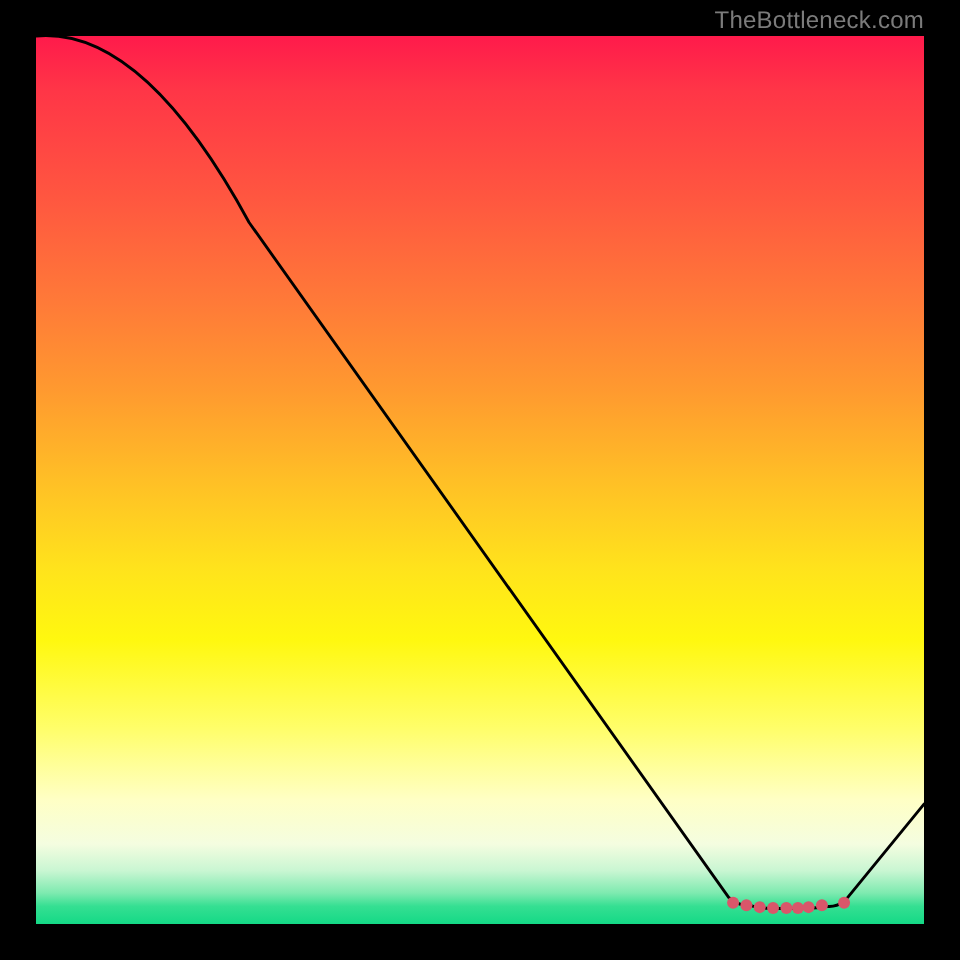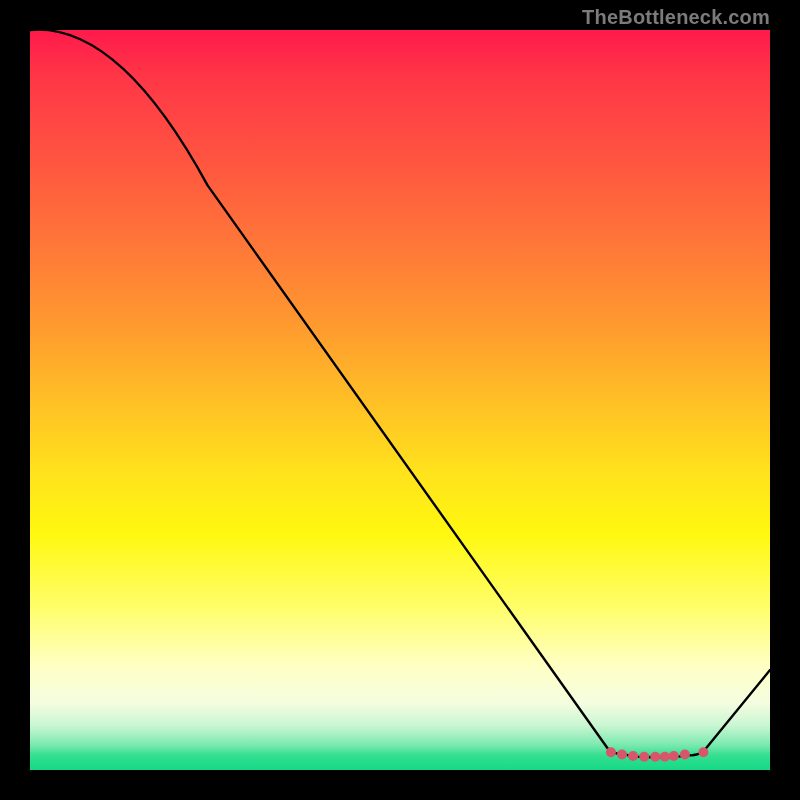--- a/index.html
+++ b/index.html
@@ -40,21 +40,21 @@
       #35df92 98%,
       #14d986 100%
     );
   }
   .watermark {
     position: absolute;
     top: 6px;
     right: 30px;
     color: #7b7b7b;
     font-size: 20px;
-    font-weight: 700;
+    font-weight: 400;
     letter-spacing: 0.2px;
     user-select: none;
   }
   svg.overlay {
     position: absolute;
     left: 0;
     top: 0;
   }
 </style>
 </head>

